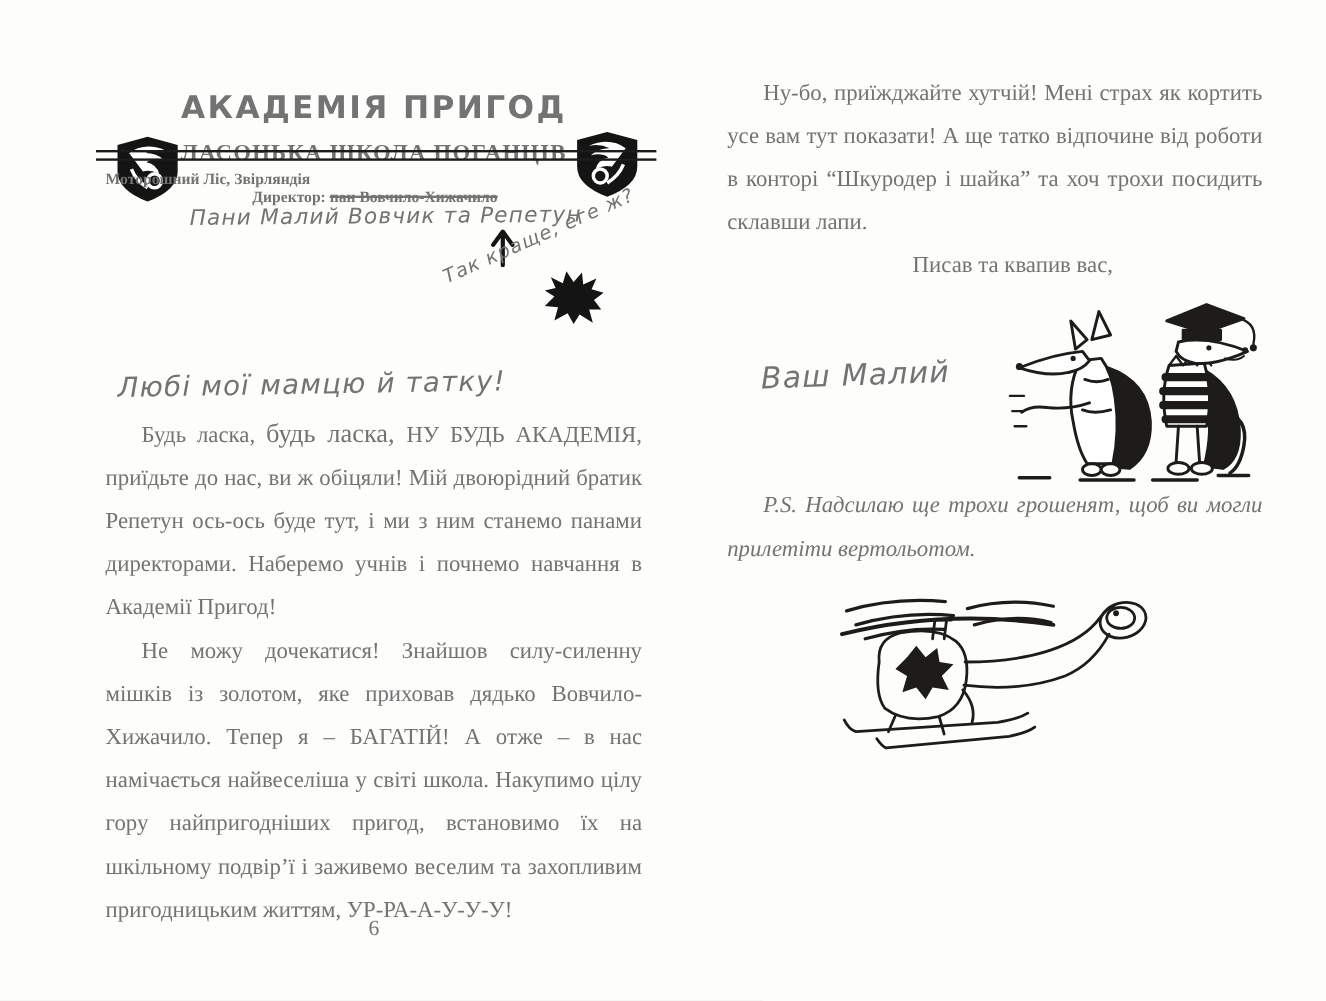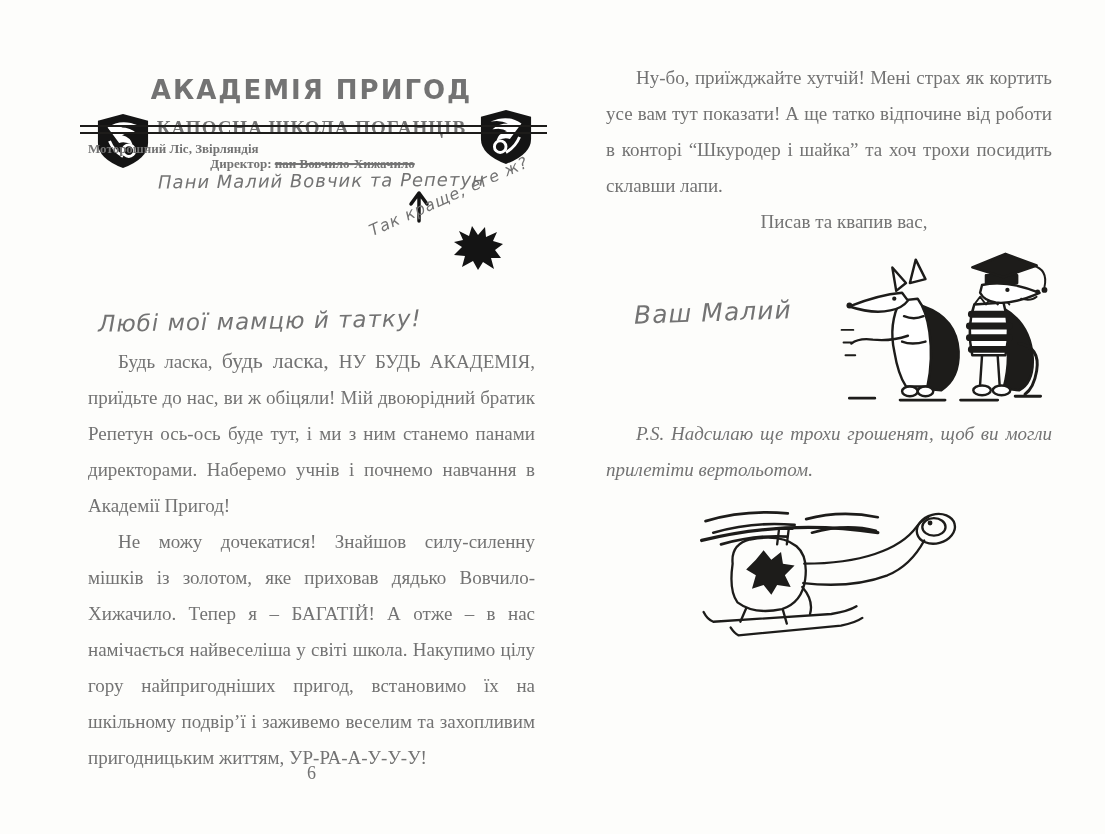--- a/index.html
+++ b/index.html
@@ -47,21 +47,21 @@
     text-indent:30px; margin:0 0 0 0;
   }
   .big  { font-size:22px; }
   .pagenum { position:absolute; top:688px; left:0; right:0; text-align:center; font-size:18px; }
 
   
   .closing { text-align:center; }
   .sig-row { display:flex; align-items:flex-start; height:158px; margin-top:6px; }
   .signature { font-size:25px; margin:52px 0 0 28px; transform:rotate(-2deg); white-space:nowrap; }
   .wolves { margin-left:auto; width:215px; height:158px; flex:none; }
-  .ps { font-style:italic; margin-top:12px; }
+  .ps { font-style:italic; margin-top:0; }
   .heli { display:block; width:285px; height:150px; margin:6px 0 0 78px; }
 </style>
 </head>
 <body>
 
 <div class="spread">
 
   <div class="page left">
 
     <div class="letterhead">
@@ -74,21 +74,21 @@
         <path d="M14 30 Q18 40 28 46" stroke="#ffffff" stroke-width="3" fill="none"></path>
       </svg>
 
       <svg class="crest cr" viewBox="0 0 56 60">
         <path d="M28 2 L54 9 L54 32 Q54 48 28 58 Q2 48 2 32 L2 9 Z" fill="#141414"></path>
         <path d="M44 16 Q30 6 12 14 Q22 12 30 16 Q20 16 14 22 Q24 20 29 24 Q20 26 18 34 Q26 30 32 32 Z" fill="#ffffff"></path>
         <circle cx="22" cy="40" r="6" fill="none" stroke="#ffffff" stroke-width="3"></circle>
         <path d="M42 30 Q38 40 28 46" stroke="#ffffff" stroke-width="3" fill="none"></path>
       </svg>
 
-      <div class="lh-crossed">КАПОСНА ШКОЛА ПОГАНЦІВ</div>
+      <div class="lh-crossed">ЛАСОНЬКА ШКОЛА ПОГАНЦІВ</div>
       <div class="strike s1"></div>
       <div class="strike s2"></div>
 
       <div class="lh-address">Моторошний Ліс, Звірляндія</div>
 
       <div class="lh-director">
         <span>Директор:</span>
         <span class="struck">пан Вовчило-Хижачило</span>
       </div>
 

